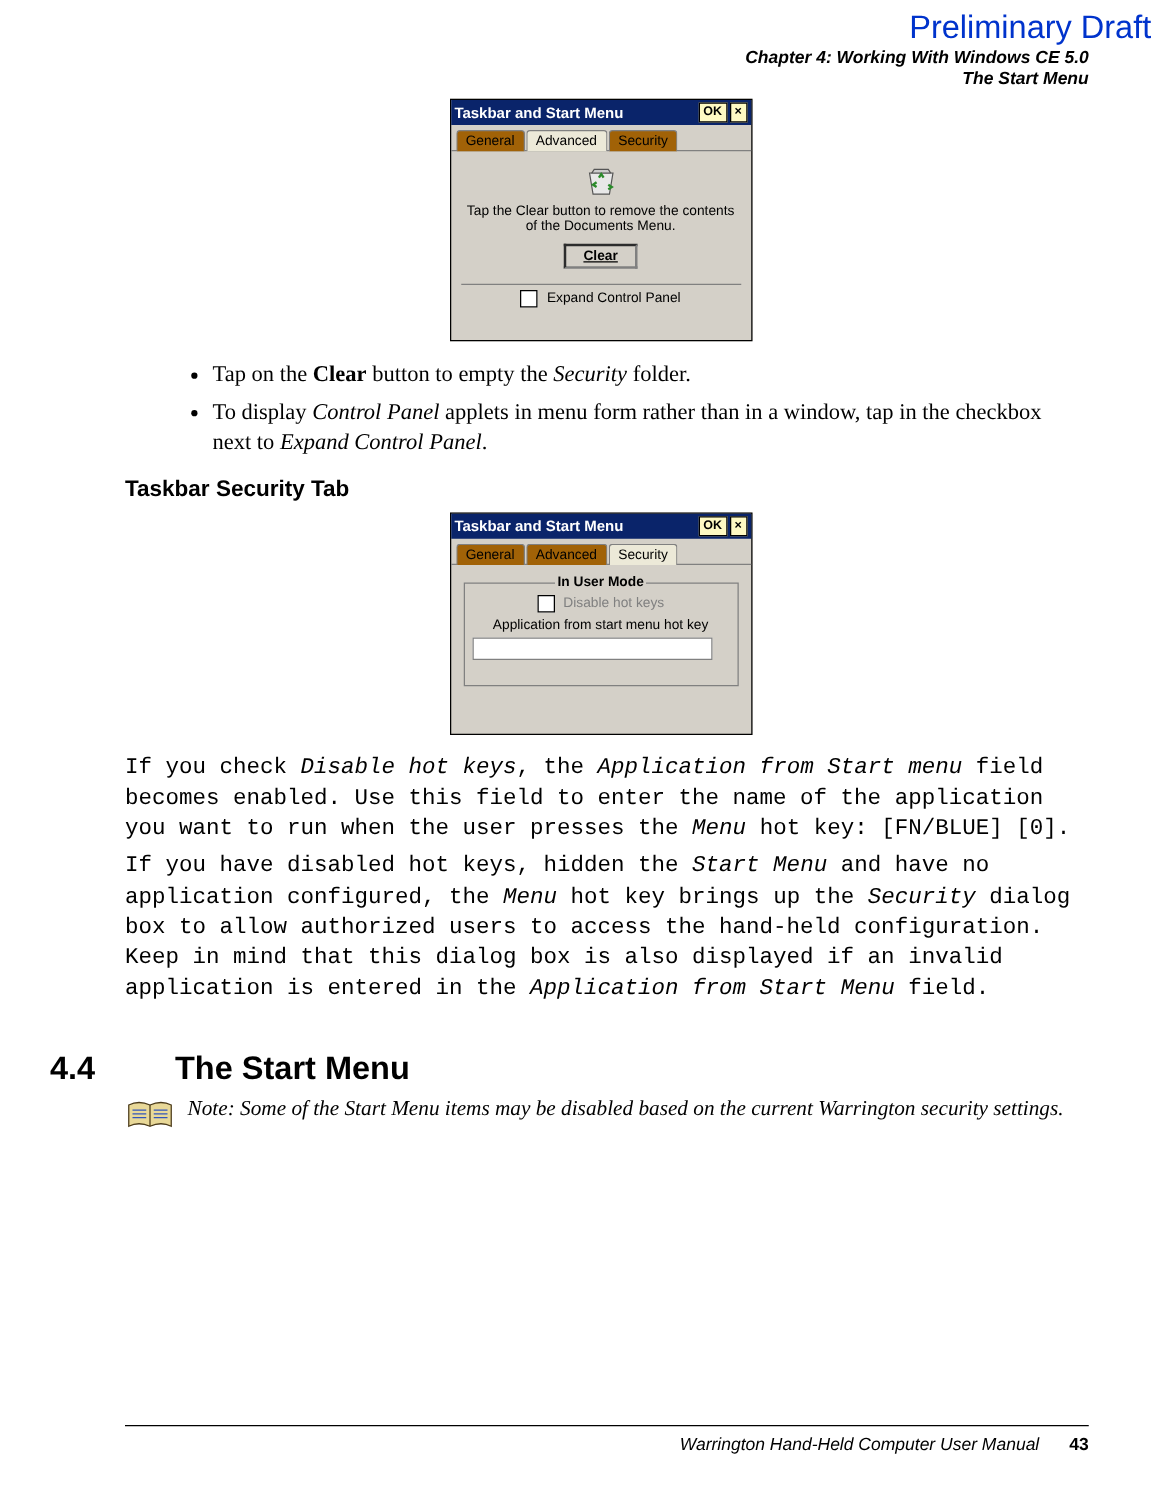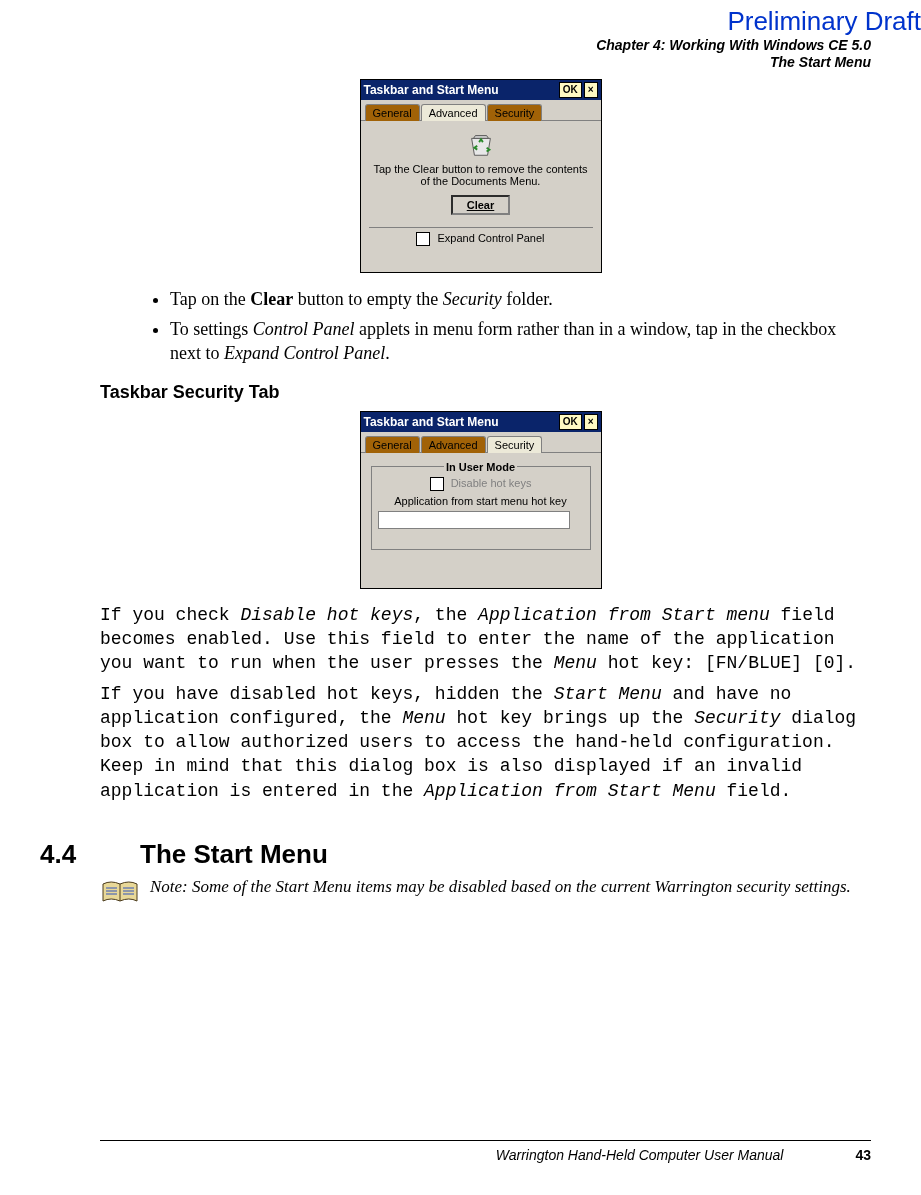--- a/index.html
+++ b/index.html
@@ -186,21 +186,20 @@
     position: absolute;
     bottom: 32px;
     left: 100px;
     right: 50px;
     border-top: 1px solid #000;
     padding-top: 6px;
     display: flex;
     font-family: "Trebuchet MS", sans-serif;
     font-style: italic;
     font-size: 14px;
-    gap: 48px;
   }
   .ftr .fspace { flex: 1; }
   .ftr .pn { font-weight: bold; margin-left: 24px; font-style: normal; }
 </style>
 </head>
 <body>
 
 <div class="draft">Preliminary Draft</div>
 
 <div class="hdr-right">
@@ -241,21 +240,21 @@
         <div style="height:18px;"></div>
       </div>
     </div>
   </div>
 
   <ul class="bullets">
     <li>
       <span>Tap on the </span><b>Clear</b><span> button to empty the </span><i>Security</i><span> folder.</span>
     </li>
     <li>
-      <span>To settings </span><i>Control Panel</i><span> applets in menu form rather than in a window, tap in the checkbox next to </span><i>Expand Control Panel</i><span>.</span>
+      <span>To display </span><i>Control Panel</i><span> applets in menu form rather than in a window, tap in the checkbox next to </span><i>Expand Control Panel</i><span>.</span>
     </li>
   </ul>
 
   <div class="subhead">Taskbar Security Tab</div>
 
   <div class="shot-wrap">
     <div class="shot">
       <div class="titlebar">
         <span>Taskbar and Start Menu</span>
         <span class="spacer"></span>

